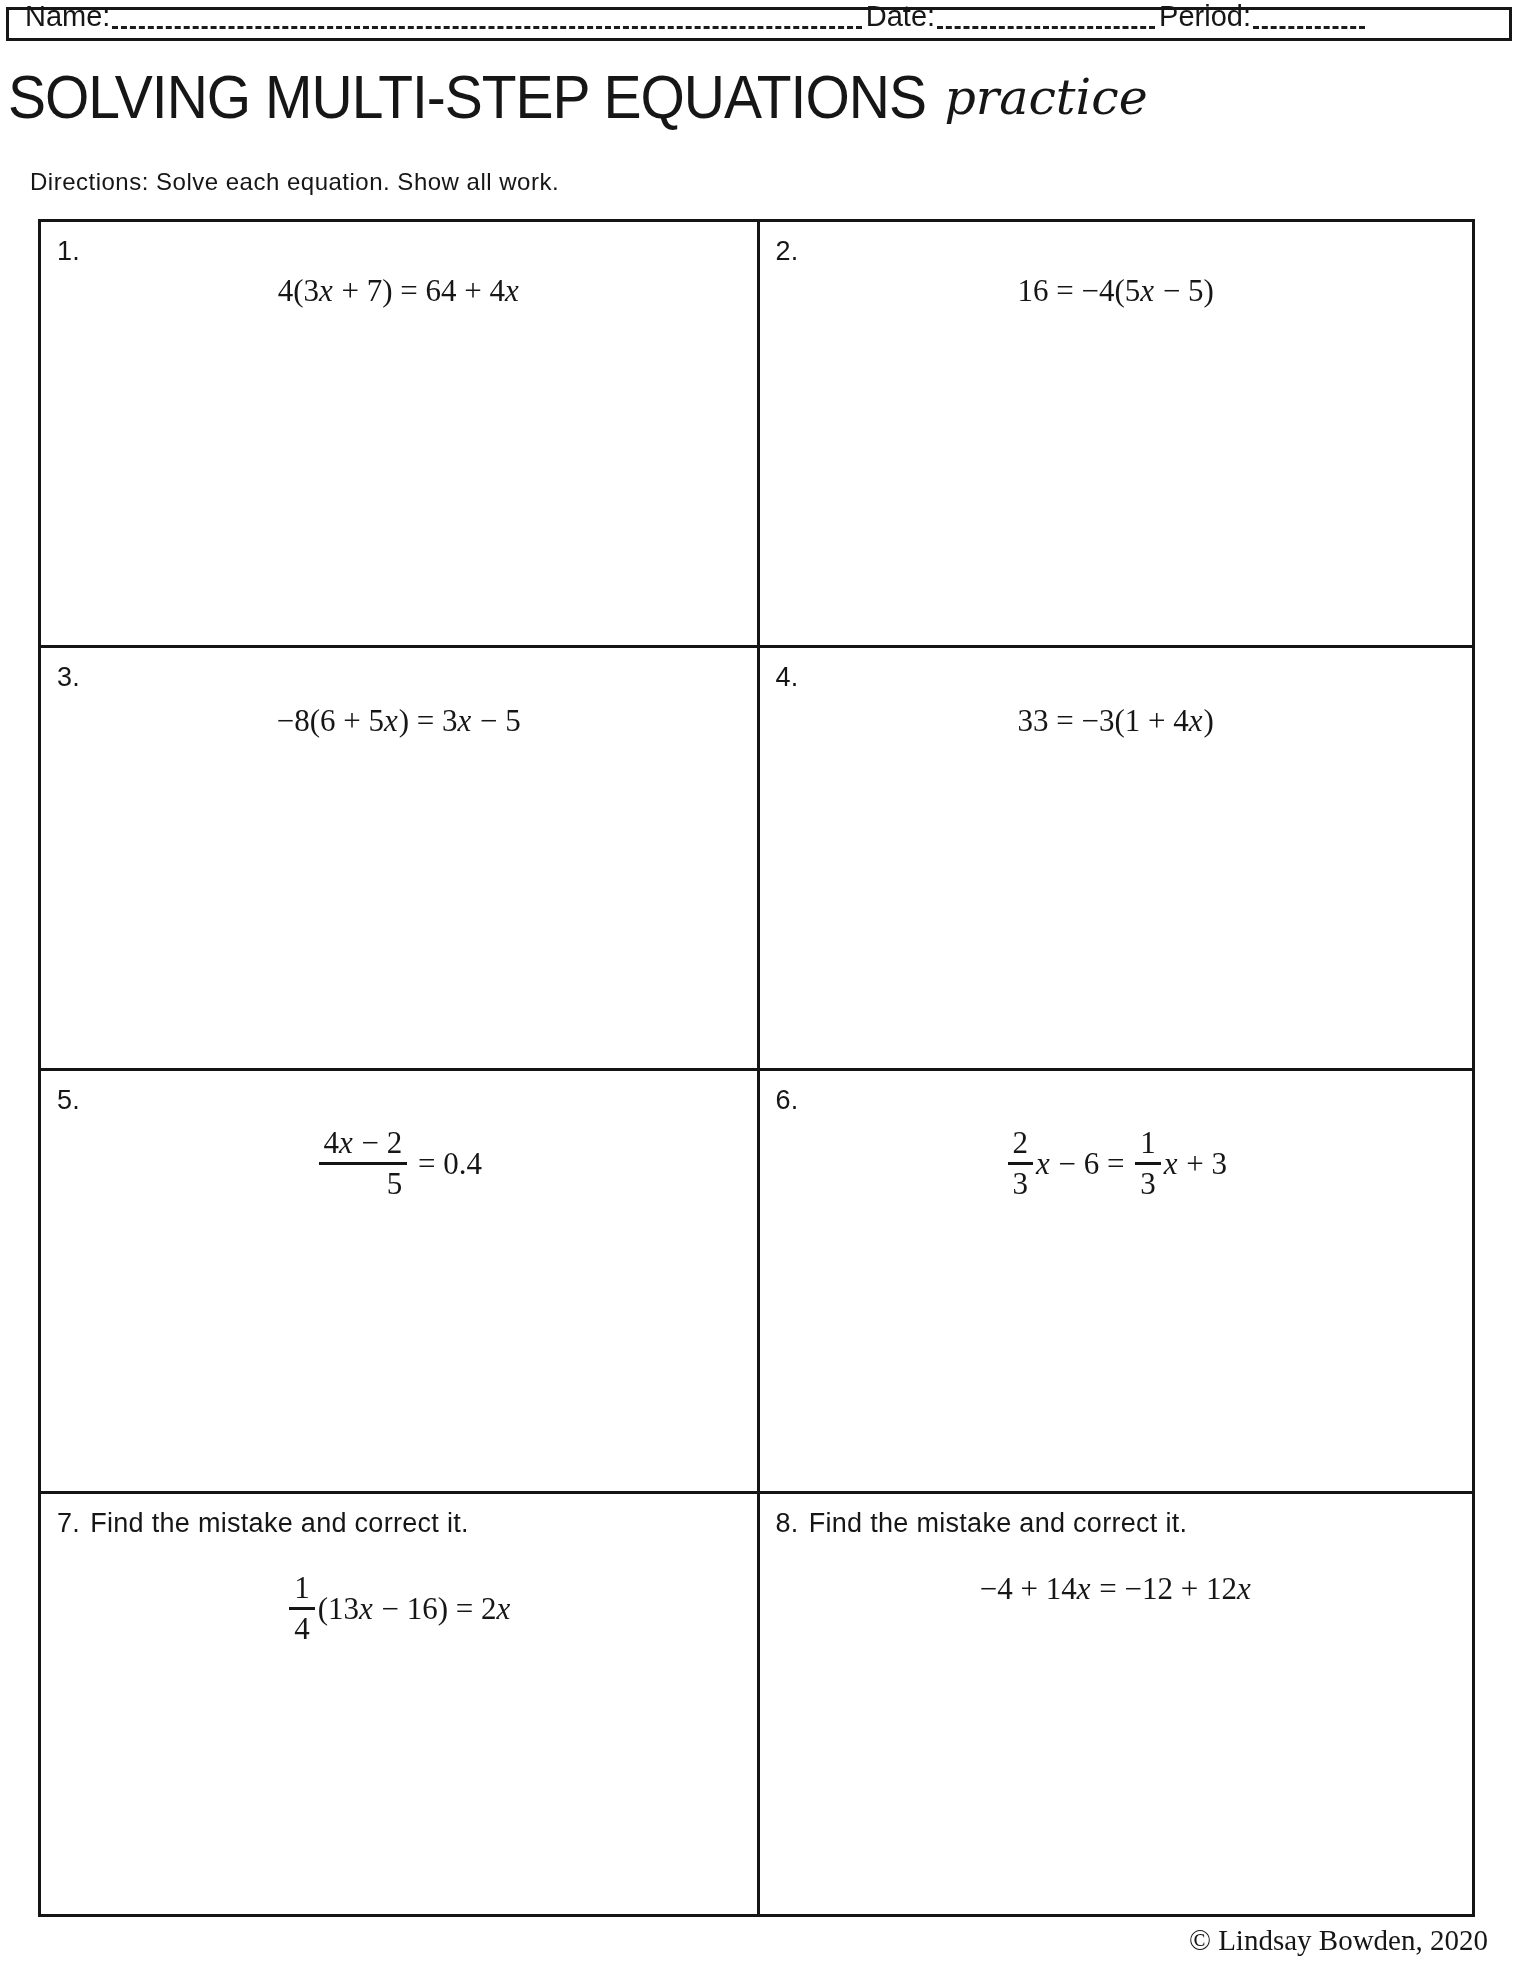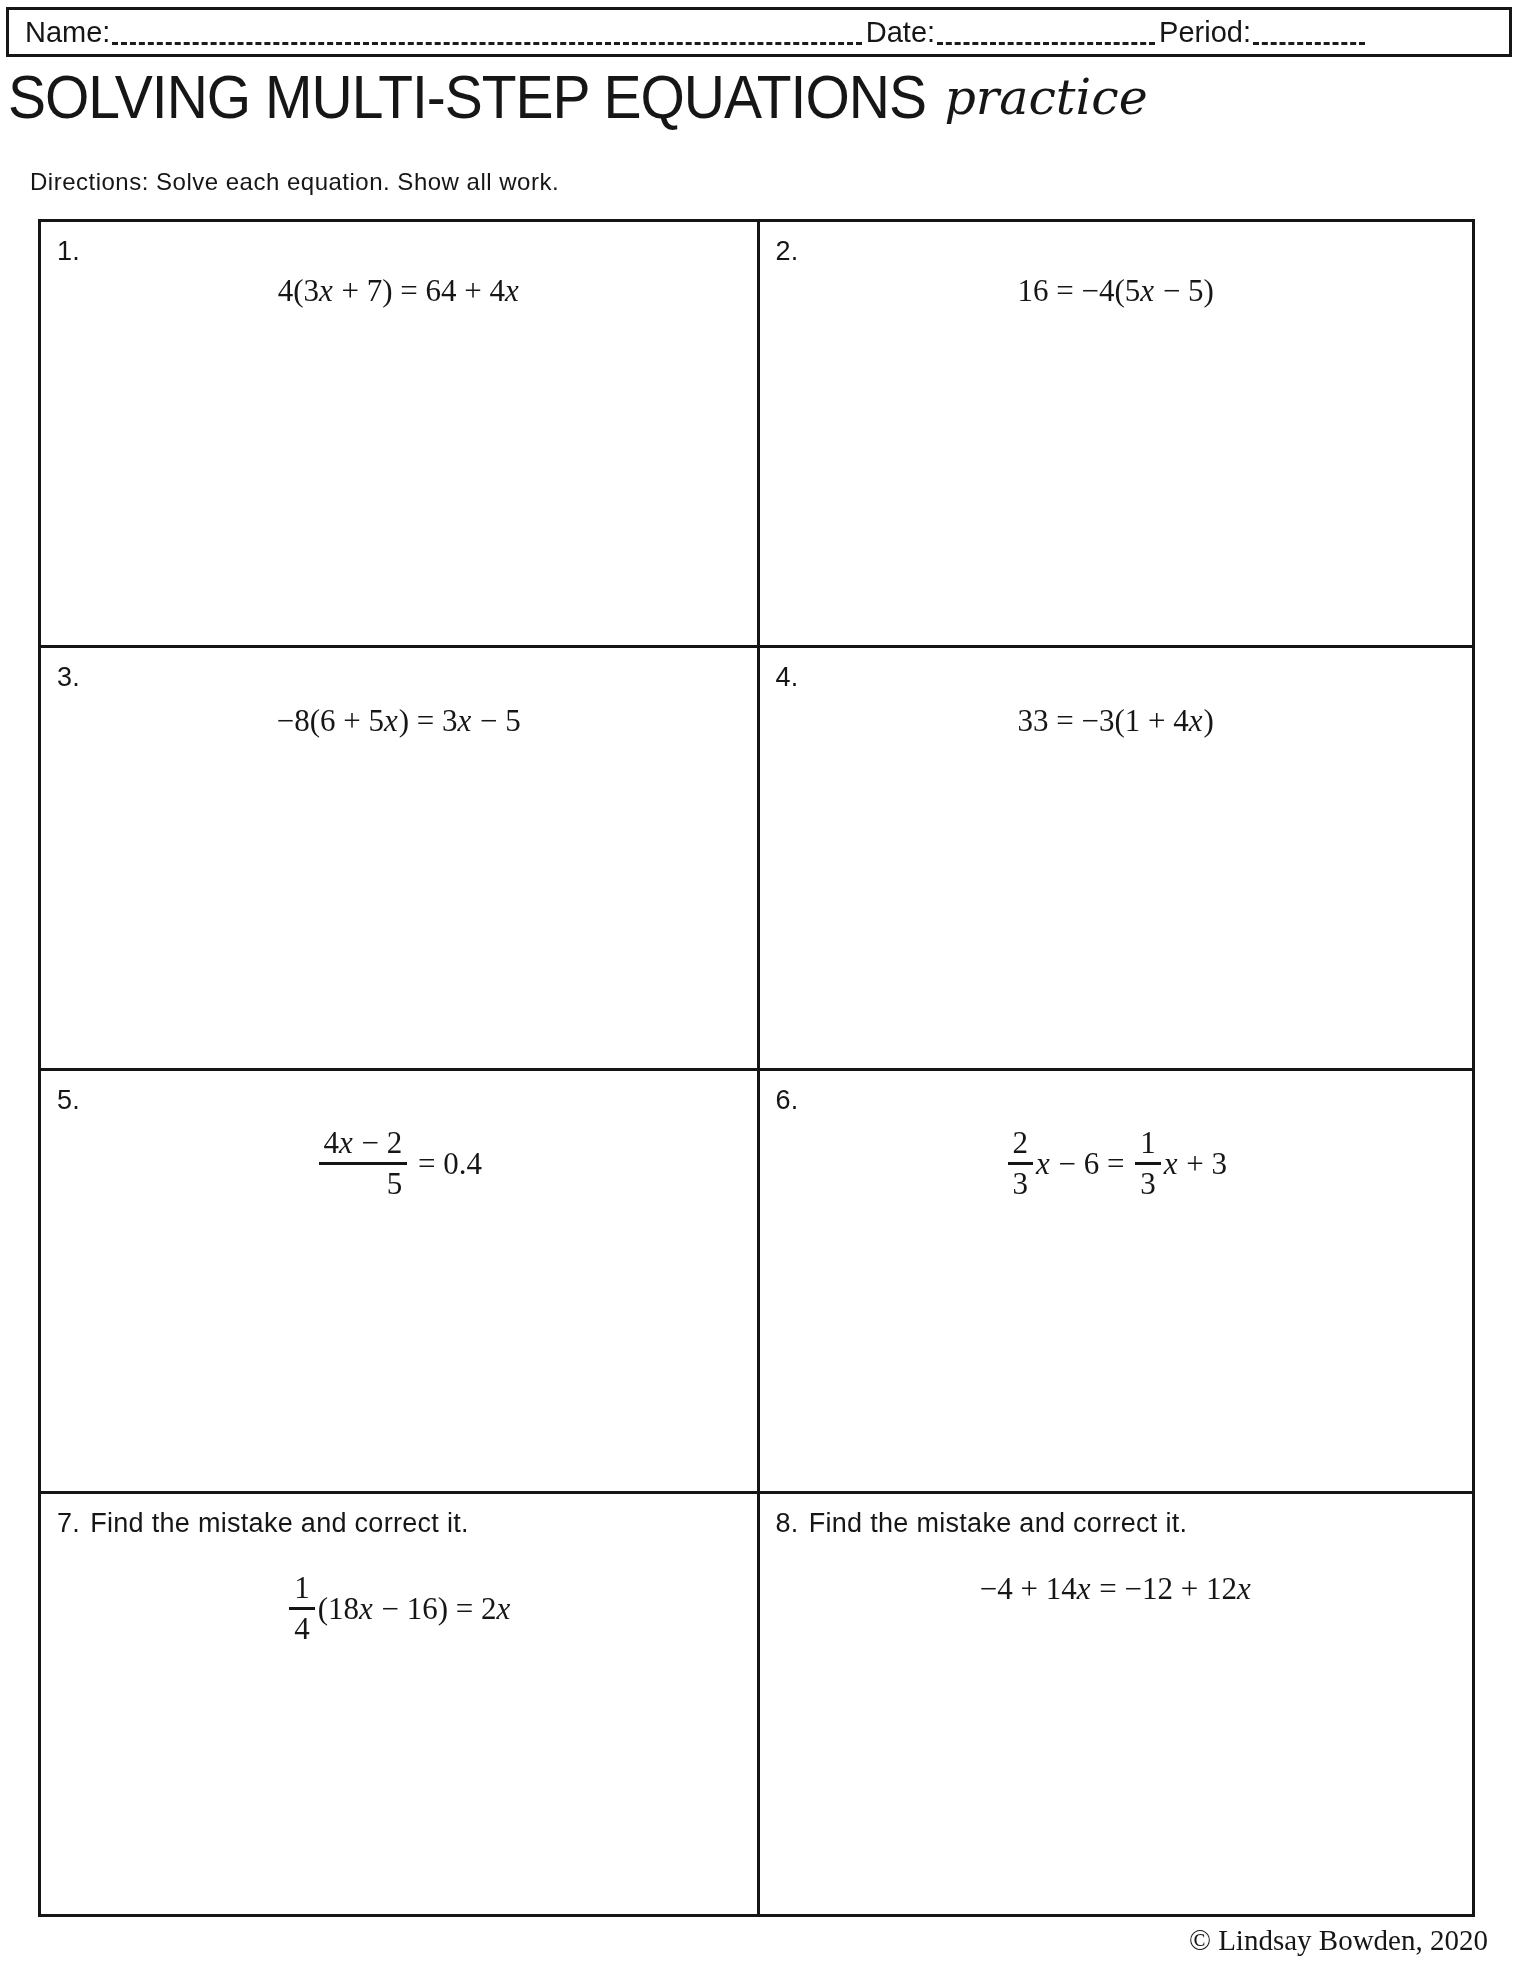--- a/index.html
+++ b/index.html
@@ -7,21 +7,21 @@
     position:relative;
     width:1518px;height:1964px;
     background:#ffffff;
     color:#161616;
     font-family:"Liberation Sans",sans-serif;
     overflow:hidden;
   }
 
   
   .header-box{
-    position:absolute;left:6px;top:7px;width:1506px;height:50px;
+    position:absolute;left:6px;top:7px;width:1506px;height:34px;
     border:3px solid #161616;box-sizing:border-box;
     display:flex;align-items:flex-end;
     padding:0 140px 5px 16px;
     font-size:29px;line-height:1;
   }
   .hb-label{white-space:nowrap;padding-bottom:2px;}
   .blank-line{
     border-bottom:3px dashed #1b1b1b;
     height:20px;margin:0 4px 4px 2px;
   }
@@ -152,21 +152,21 @@
         <div class="plabel">
           <span>6.</span>
         </div>
         <div class="eq"><span class="frac"><span class="num"><span>2</span></span><span class="den"><span>3</span></span></span><span class="var">x</span><span> − 6 = </span><span class="frac"><span class="num"><span>1</span></span><span class="den"><span>3</span></span></span><span class="var">x</span><span> + 3</span></div>
       </div>
       <div class="cell row4">
         <div class="plabel">
           <span>7.</span>
           <span>Find the mistake and correct it.</span>
         </div>
-        <div class="eq"><span class="frac"><span class="num"><span>1</span></span><span class="den"><span>4</span></span></span><span>(18</span><span class="var">x</span><span> − 16) = 2</span><span class="var">x</span></div>
+        <div class="eq"><span class="frac"><span class="num"><span>1</span></span><span class="den"><span>4</span></span></span><span>(13</span><span class="var">x</span><span> − 16) = 2</span><span class="var">x</span></div>
       </div>
       <div class="cell row4">
         <div class="plabel">
           <span>8.</span>
           <span>Find the mistake and correct it.</span>
         </div>
         <div class="eq"><span>−4 + 14</span><span class="var">x</span><span> = −12 + 12</span><span class="var">x</span></div>
       </div>
     </div>
 

